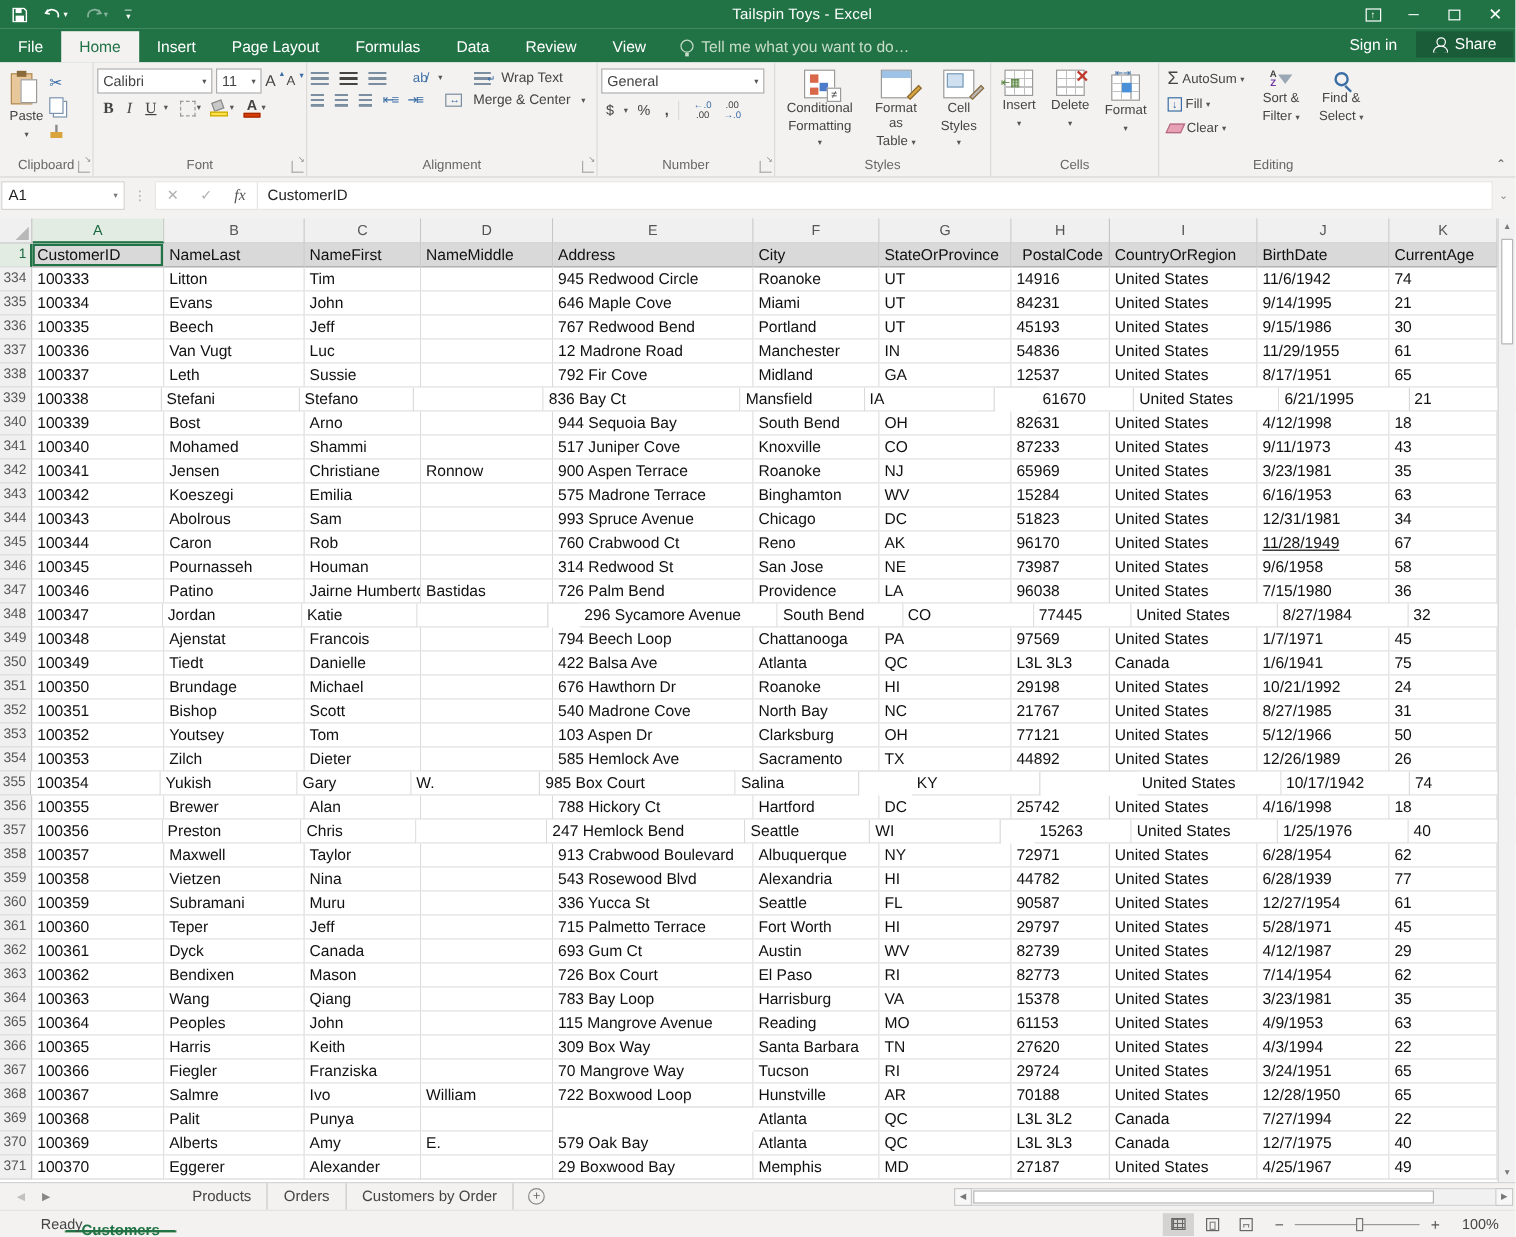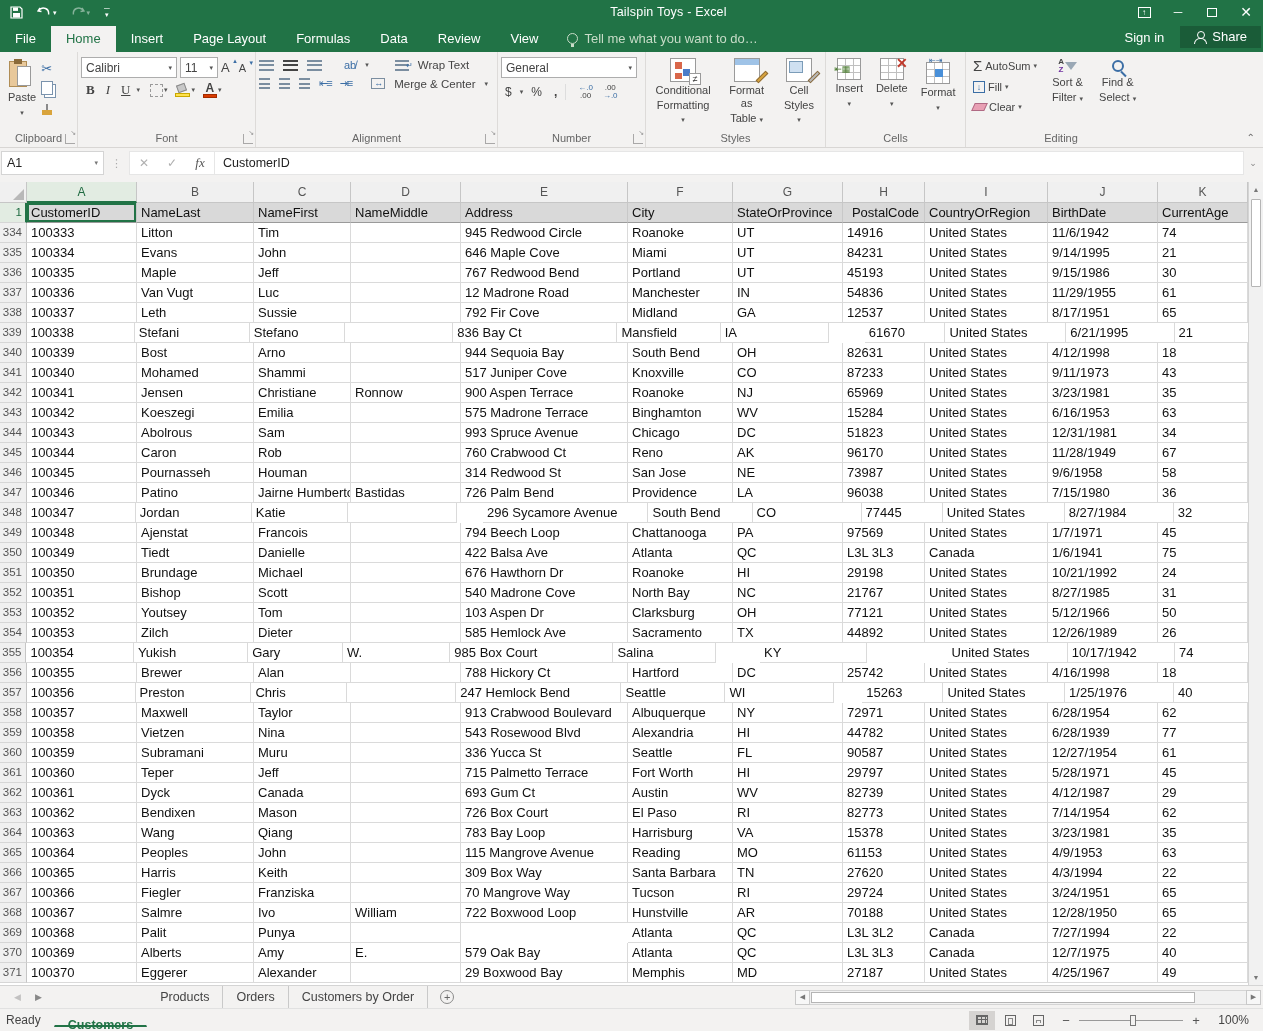--- a/index.html
+++ b/index.html
@@ -153,21 +153,21 @@
   .sheettab.active { background:#fef9c3; color:#217346; font-weight:bold; border-bottom:2px solid #217346;margin-top:39px; }
   .addsheet { display:flex; align-items:center; padding:0 12px; }
   .plus-circ { width:14px; height:14px; border:1px solid #8a8a8a; border-radius:50%; color:#666; font-size:11px; line-height:12px; text-align:center; }
   .hscroll { margin-left:auto; display:flex; align-items:center; width:470px; padding:0 2px; }
   .hs-arrow { width:15px; height:15px; background:#f7f7f7; border:1px solid #c9c9c9; font-size:7px; color:#787878; display:flex; align-items:center; justify-content:center; }
   .hs-track { flex:1; height:15px; background:#f1f1f1; border-top:1px solid #d4d4d4; border-bottom:1px solid #d4d4d4; position:relative; }
   .hs-thumb { position:absolute; left:1px; top:1px; bottom:1px; width:88%; background:#fff; border:1px solid #b5b5b5; }
 
   
   .statusbar { height:23px; background:#f3f2f1; border-top:1px solid #e1e1e1; display:flex; align-items:center; font-size:12px; color:#444; }
-  .status-left { padding-left:6px; }
+  .status-left { padding-left:34px; }
   .status-right { margin-left:auto; display:flex; align-items:center; gap:10px; padding-right:14px; }
   .viewbtns { display:flex; gap:2px; }
   .viewbtn { width:26px; height:19px; display:flex; align-items:center; justify-content:center; }
   .viewbtn.pressed { background:#d5d3d1; }
   .vico-grid { width:12px; height:10px; background:
      repeating-linear-gradient(90deg,#666 0 1px, transparent 1px 4px),
      repeating-linear-gradient(#666 0 1px, transparent 1px 3.3px); border:1px solid #666; }
   .vico-page { width:11px; height:11px; border:1px solid #666; position:relative; }
   .vico-page:after { content:""; position:absolute; left:2px; top:2px; right:2px; height:5px; border:1px solid #888; }
   .vico-break { width:11px; height:11px; border:1px solid #666; position:relative; }
@@ -526,21 +526,21 @@
         <div class="cell" style="width: 105px;">Miami</div>
         <div class="cell" style="width: 110px;">UT</div>
         <div class="cell" style="width: 82px;">84231</div>
         <div class="cell" style="width: 123px;">United States</div>
         <div class="cell" style="width: 110px;">9/14/1995</div>
         <div class="cell" style="width: 90px;">21</div>
       </div>
       <div class="grow">
         <div class="rownum">336</div>
         <div class="cell" style="width: 110px;">100335</div>
-        <div class="cell" style="width: 117px;">Maple</div>
+        <div class="cell" style="width: 117px;">Beech</div>
         <div class="cell" style="width: 97px;">Jeff</div>
         <div class="cell" style="width: 110px;"></div>
         <div class="cell" style="width: 167px;">767 Redwood Bend</div>
         <div class="cell" style="width: 105px;">Portland</div>
         <div class="cell" style="width: 110px;">UT</div>
         <div class="cell" style="width: 82px;">45193</div>
         <div class="cell" style="width: 123px;">United States</div>
         <div class="cell" style="width: 110px;">9/15/1986</div>
         <div class="cell" style="width: 90px;">30</div>
       </div>
@@ -660,21 +660,21 @@
         <div class="rownum">345</div>
         <div class="cell" style="width: 110px;">100344</div>
         <div class="cell" style="width: 117px;">Caron</div>
         <div class="cell" style="width: 97px;">Rob</div>
         <div class="cell" style="width: 110px;"></div>
         <div class="cell" style="width: 167px;">760 Crabwood Ct</div>
         <div class="cell" style="width: 105px;">Reno</div>
         <div class="cell" style="width: 110px;">AK</div>
         <div class="cell" style="width: 82px;">96170</div>
         <div class="cell" style="width: 123px;">United States</div>
-        <div class="cell" style="width: 110px;">11/28/1949</div>
+        <div class="cell" style="width: 110px; text-decoration: underline;">11/28/1949</div>
         <div class="cell" style="width: 90px;">67</div>
       </div>
       <div class="grow">
         <div class="rownum">346</div>
         <div class="cell" style="width: 110px;">100345</div>
         <div class="cell" style="width: 117px;">Pournasseh</div>
         <div class="cell" style="width: 97px;">Houman</div>
         <div class="cell" style="width: 110px;"></div>
         <div class="cell" style="width: 167px;">314 Redwood St</div>
         <div class="cell" style="width: 105px;">San Jose</div>

